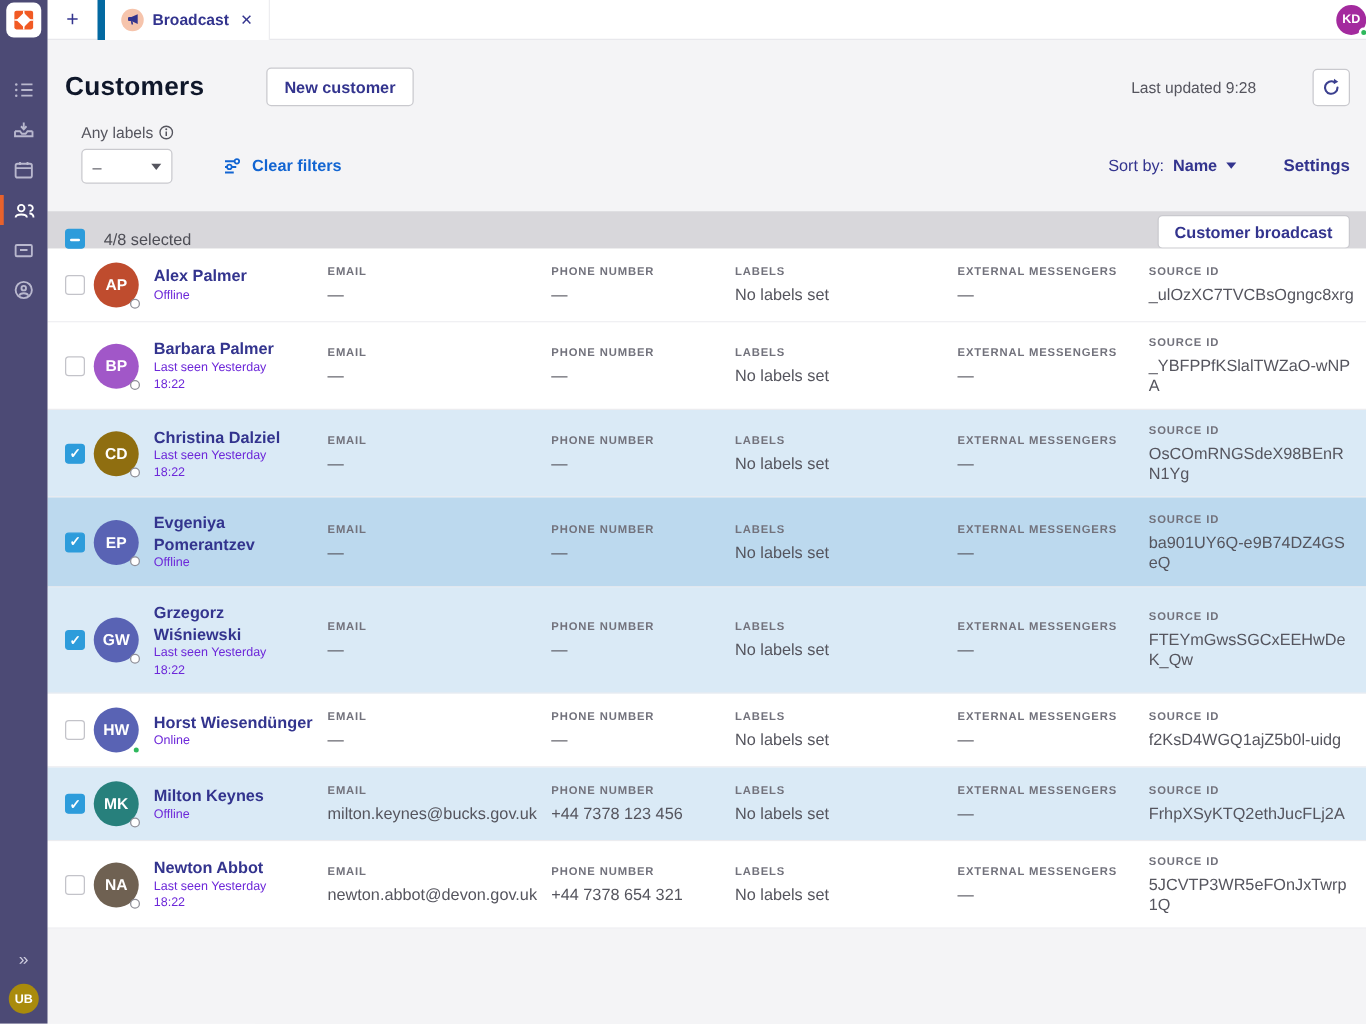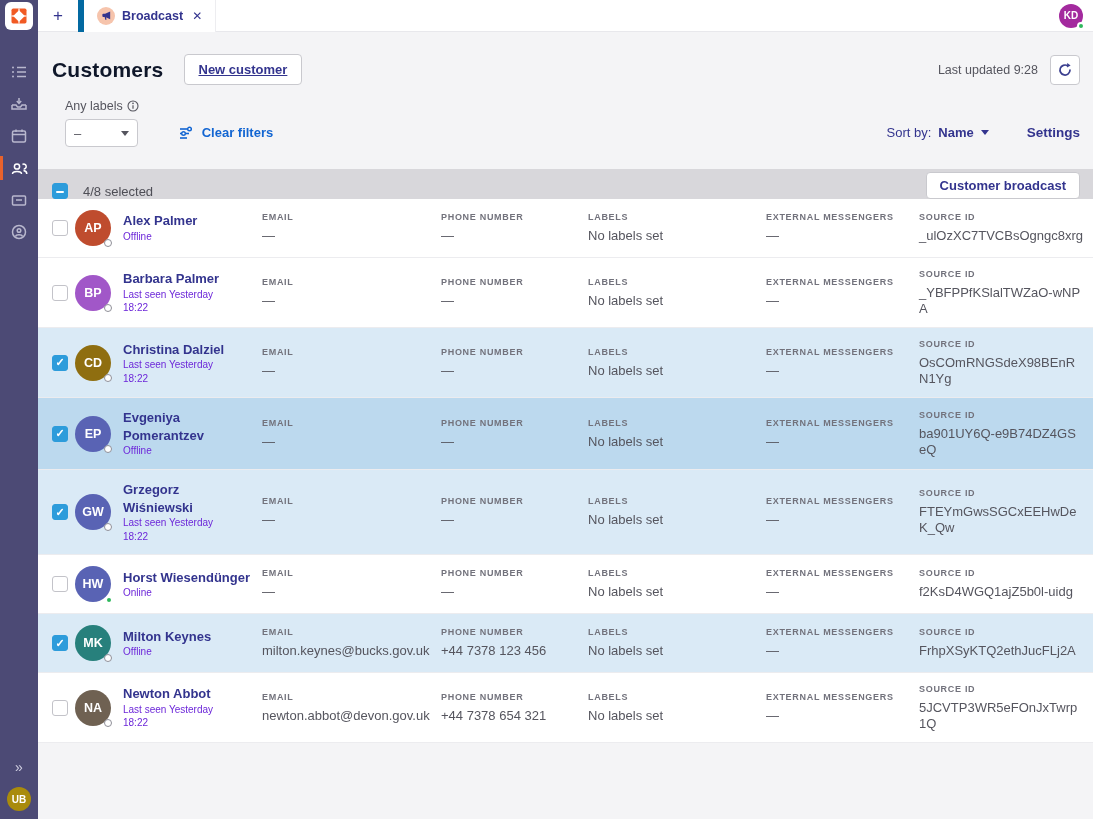--- a/index.html
+++ b/index.html
@@ -21,27 +21,27 @@
   
   .main { margin-left:38px; height:819px; display:flex; flex-direction:column; }
 
   .tabbar { height:32px; background:#fff; border-bottom:1px solid #e8e8ec; display:flex; align-items:center; flex:0 0 auto; }
   .tab-plus { width:40px; text-align:center; font-size:17px; color:#33348e; cursor:pointer; }
   .tab { display:flex; align-items:center; gap:7px; padding:0 13px; height:32px; border-left:6px solid #0369a1; border-right:1px solid #ededf0; cursor:pointer; background:#fff; }
   .tab-icon-circle { width:18px; height:18px; border-radius:50%; background:#f6c4ac; display:flex; align-items:center; justify-content:center; }
   .tab-label { font-size:12.5px; font-weight:bold; color:#33348e; }
   .tab-close { font-size:12px; color:#33348e; margin-left:2px; cursor:pointer; }
   .tabbar-spacer { flex:1; }
-  .avatar-kd { width:24px; height:24px; border-radius:50%; background:#a32a9e; color:#fff; font-size:10px; font-weight:bold; display:flex; align-items:center; justify-content:center; position:relative; margin-right:10px; cursor:pointer; }
+  .avatar-kd { width:24px; height:24px; border-radius:50%; background:#a32a9e; color:#fff; font-size:10px; font-weight:bold; display:flex; align-items:center; justify-content:center; position:relative; cursor:pointer; }
   .avatar-kd .dot { position:absolute; right:-2px; bottom:-2px; width:8px; height:8px; border-radius:50%; background:#2eb85c; border:2px solid #fff; }
 
   .page-header { display:flex; align-items:center; padding:22px 13px 12px 14px; flex:0 0 auto; }
   .page-title { font-size:21px; font-weight:bold; color:#0f172a; letter-spacing:0.2px; }
-  .btn { background:#fff; border:1px solid #c9c9ce; border-radius:4px; color:#33348e; font-weight:bold; font-size:13px; font-family:inherit; cursor:pointer; }
-  .btn-new { margin-left:20px; padding:7px 14px;text-decoration:underline; }
+  .btn { background:#fff; border:1px solid #c9c9ce; border-radius:4px; color:#33348e; font-weight:bold; font-size:13px; font-family:inherit; cursor:pointer;margin-left:33px; }
+  .btn-new { margin-left:49px; padding:7px 14px; }
   .header-right { margin-left:auto; display:flex; align-items:center; gap:12px; }
   .last-updated { font-size:12.5px; color:#55555e; }
   .btn-refresh { width:30px; height:30px; display:flex; align-items:center; justify-content:center; padding:0; }
 
   .filters { display:flex; align-items:flex-end; padding:2px 13px 22px 14px; flex:0 0 auto; }
   .field-label { font-size:12.5px; color:#55555e; margin-bottom:6px; display:flex; align-items:center; gap:4px; }
   .search-wrap { position:relative; width:173px; }
   .search-input { width:173px; height:28px; border:1px solid #c9c9ce; border-radius:4px; padding:0 28px 0 9px; font-size:13px; font-family:inherit; color:#333; background:#fff; }
   .search-input::placeholder { color:#8e8e96; }
   .search-icon { position:absolute; right:7px; top:6px; }

